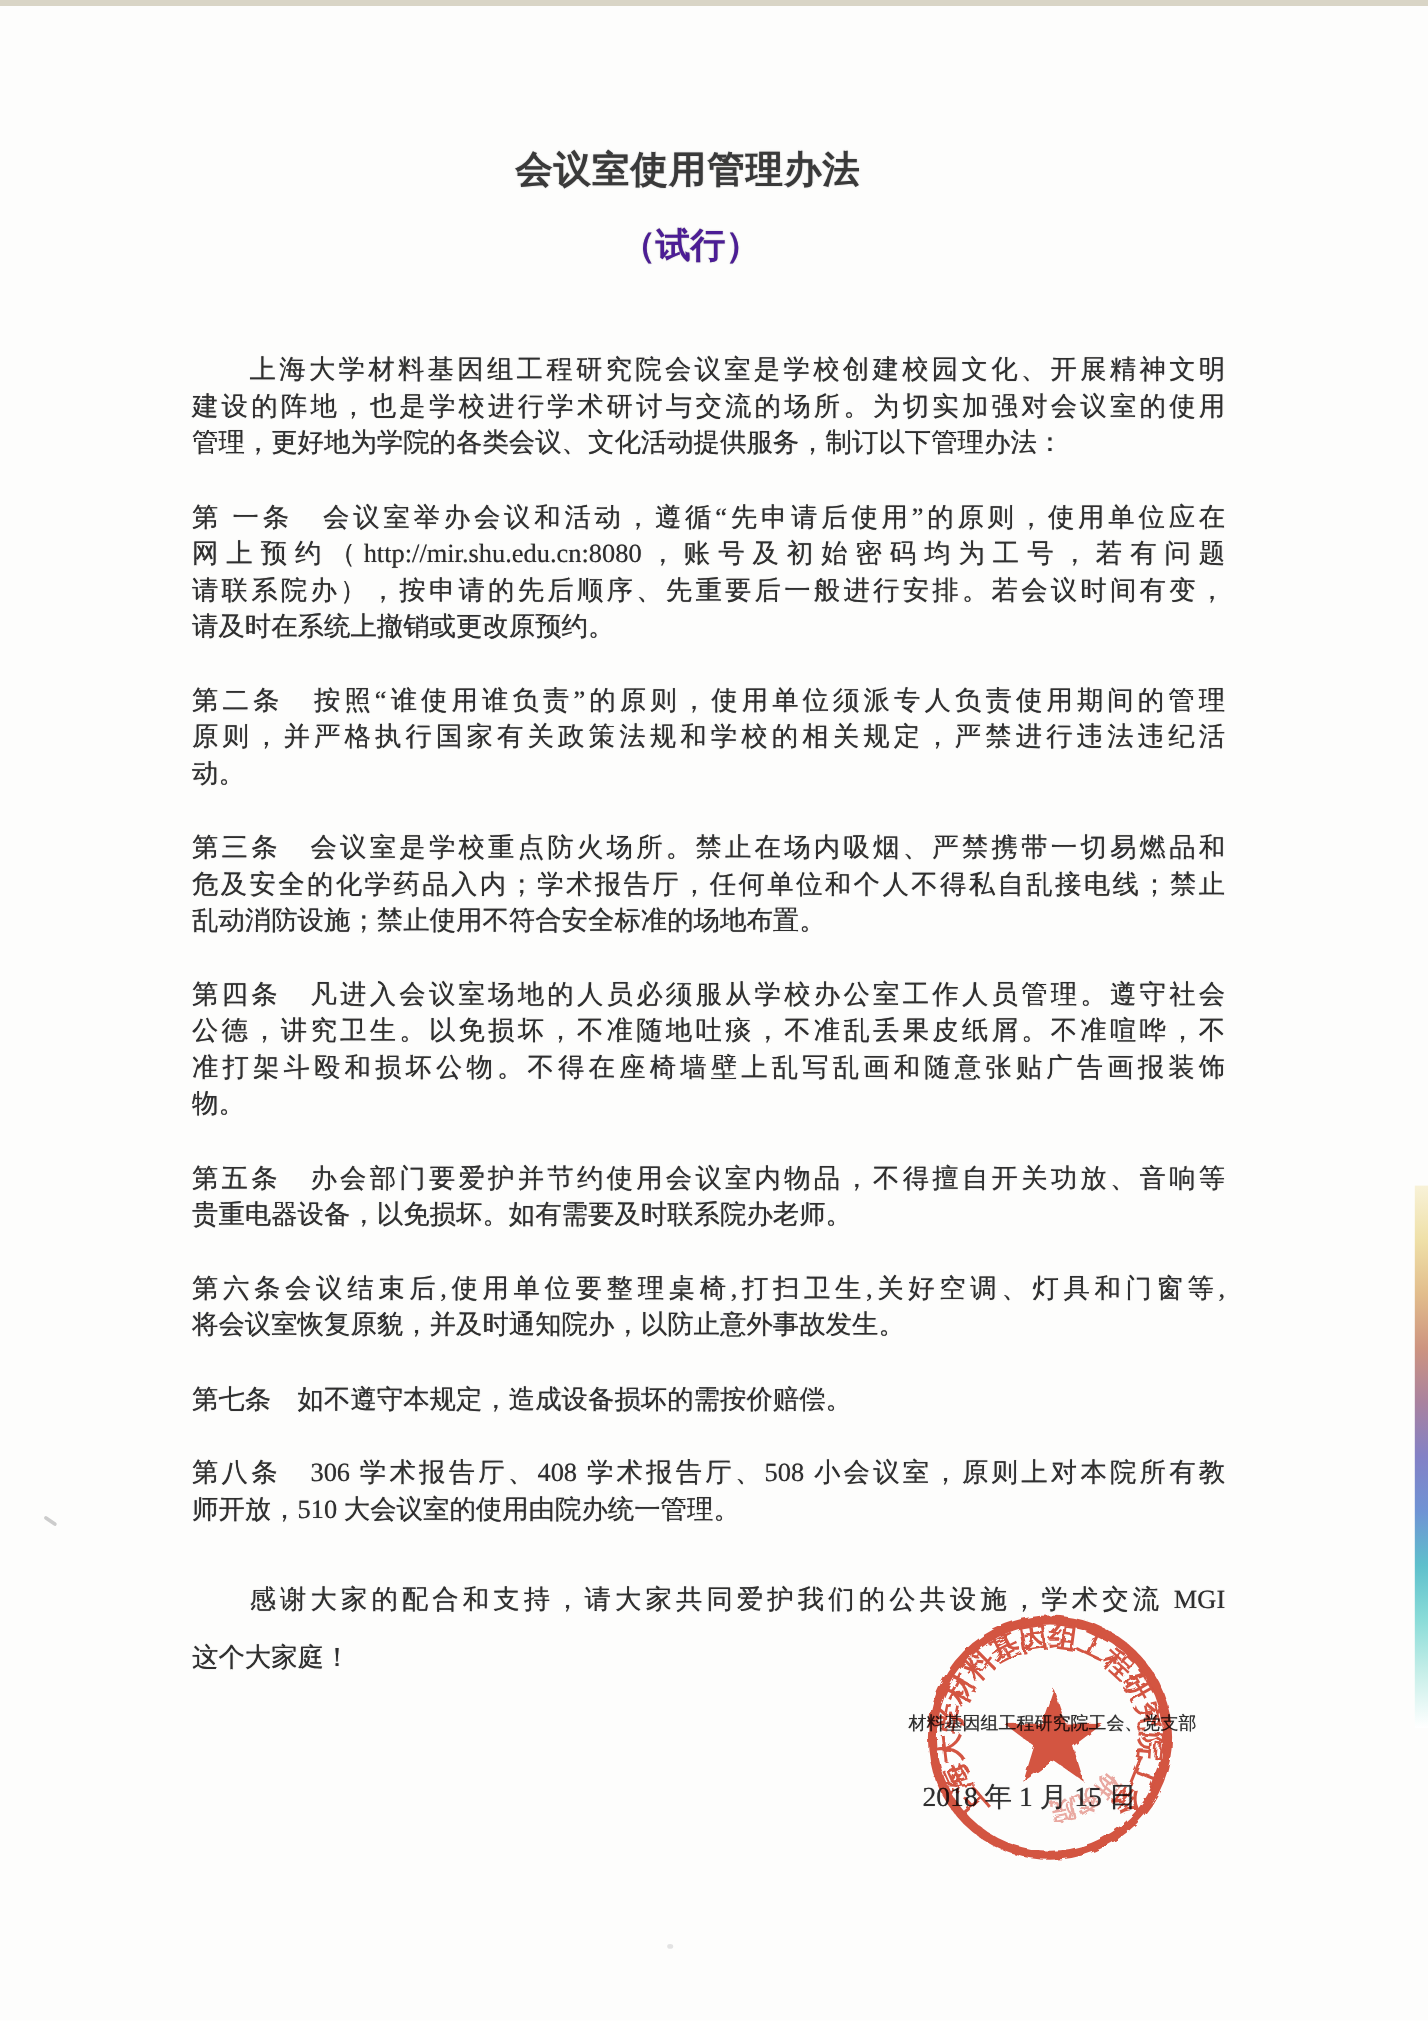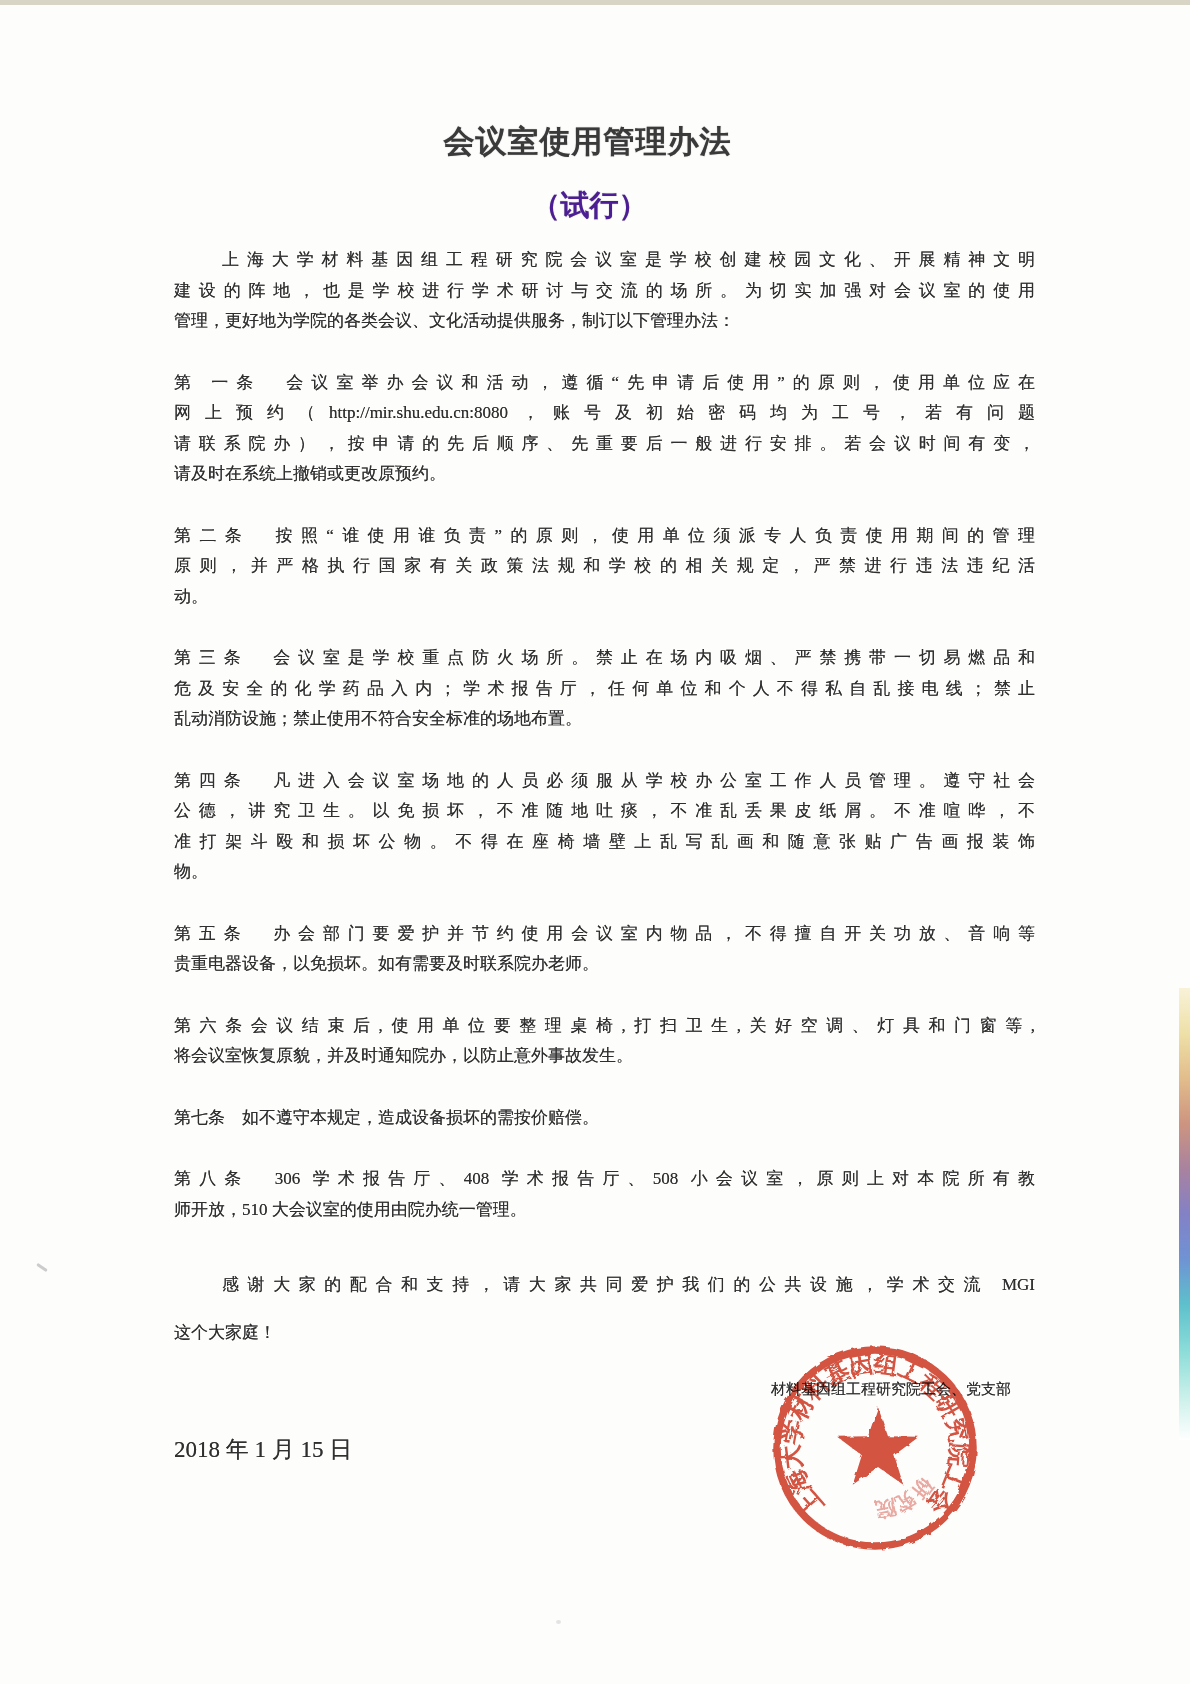--- a/index.html
+++ b/index.html
@@ -4,44 +4,44 @@
 <style>
   html,body{margin:0;padding:0;}
   body{
     width:1190px;height:1684px;position:relative;overflow:hidden;
     background:#ffffff;
     font-family:"Liberation Serif","DejaVu Serif",serif;
     color:#2f2f2f;
   }
   .page{position:absolute;inset:0;background:#fdfdfc;}
   .top-edge{position:absolute;top:0;left:0;width:100%;height:5px;}
-  .doc{position:absolute;left:174px;top:0;width:861px;}
+  .doc{position:absolute;left:160px;top:0;width:861px;}
   .title{
     margin:122px 0 0;text-align:center;letter-spacing:1px;color:#3a3a3a;
     font:700 31px/40px "Liberation Sans","DejaVu Sans",sans-serif;
     transform:translateX(-17px);
     text-shadow:0 0 1px rgba(58,58,58,.55);
   }
   .subtitle{
     margin:25px 0 0;text-align:center;color:#4c1d95;
     font:700 29px/36px "Liberation Sans","DejaVu Sans",sans-serif;
     transform:translateX(-15px);
     text-shadow:0 0 1px rgba(58,58,58,.5);
   }
-  .body-text{margin-top:22px;font-size:17px;line-height:30.5px;text-shadow:0 0 .6px rgba(47,47,47,.75);}
+  .body-text{margin-top:70px;font-size:22px;line-height:30.5px;text-shadow:0 0 .6px rgba(47,47,47,.75);}
   .para{margin:31px 0 0;}
   .para:first-child{margin-top:0;}
   .para.wide{margin-top:36px;}
   .para.wide .line{line-height:48px;}
   .line{text-align:left;}
   .line.j{text-align:justify;text-align-last:justify;}
   .line.ind{text-indent:48px;}
   .url{text-underline-offset:4px;}
   .signature{margin-top:17px;font-size:15px;line-height:30px;text-align:right;padding-right:24px;text-shadow:0 0 .6px rgba(47,47,47,.75);}
-  .date{margin-top:31px;font-size:23px;line-height:30px;padding-right:74px;text-shadow:0 0 .6px rgba(47,47,47,.75);}
+  .date{margin-top:31px;font-size:23px;line-height:30px;text-align:right;padding-right:74px;text-shadow:0 0 .6px rgba(47,47,47,.75);}
   .seal{
     position:absolute;left:770px;top:1343px;width:210px;height:210px;
     mix-blend-mode:multiply;opacity:.87;z-index:5;
   }
   .seal-text{font-family:"Liberation Sans","DejaVu Sans",sans-serif;font-weight:700;letter-spacing:-1px;}
   .rainbow{position:absolute;right:0;top:988px;width:11px;height:452px;}
   .speck1{position:absolute;left:36px;top:1266px;width:12px;height:3px;background:#cccccc;transform:rotate(35deg);border-radius:2px;}
   .speck2{position:absolute;left:556px;top:1620px;width:5px;height:4px;background:#e3e3e3;border-radius:50%;}
 </style>
 </head>

